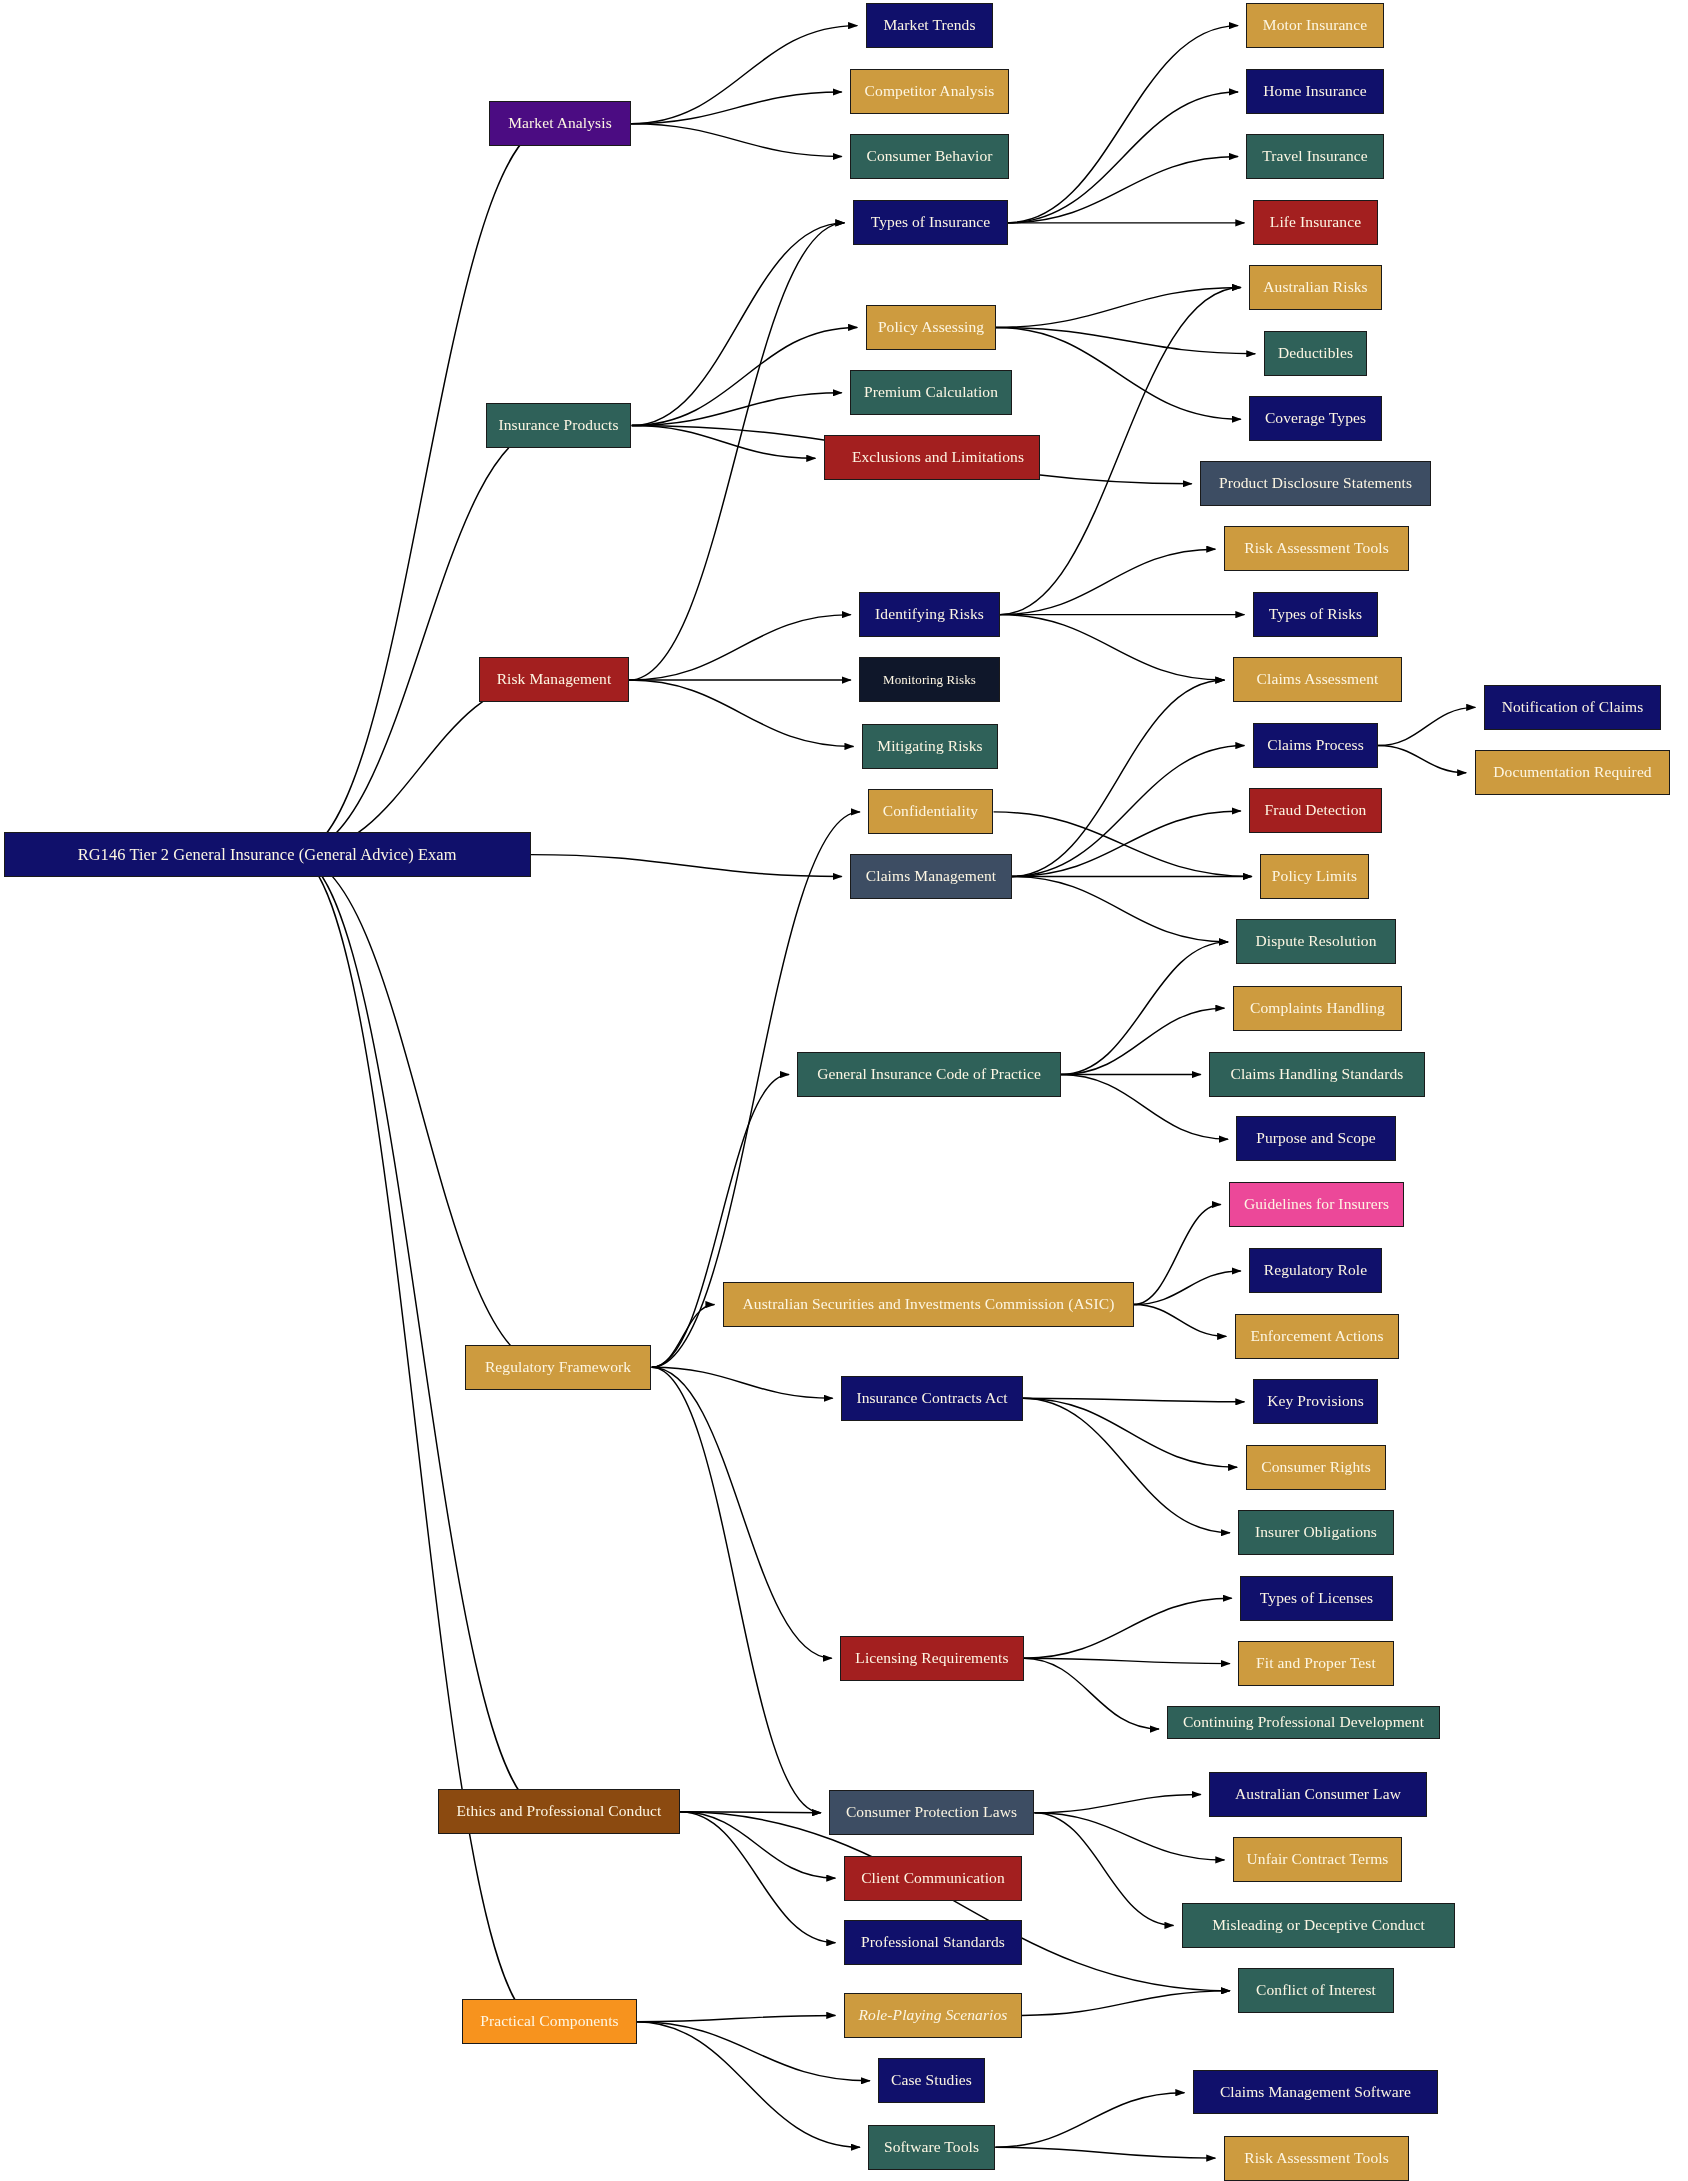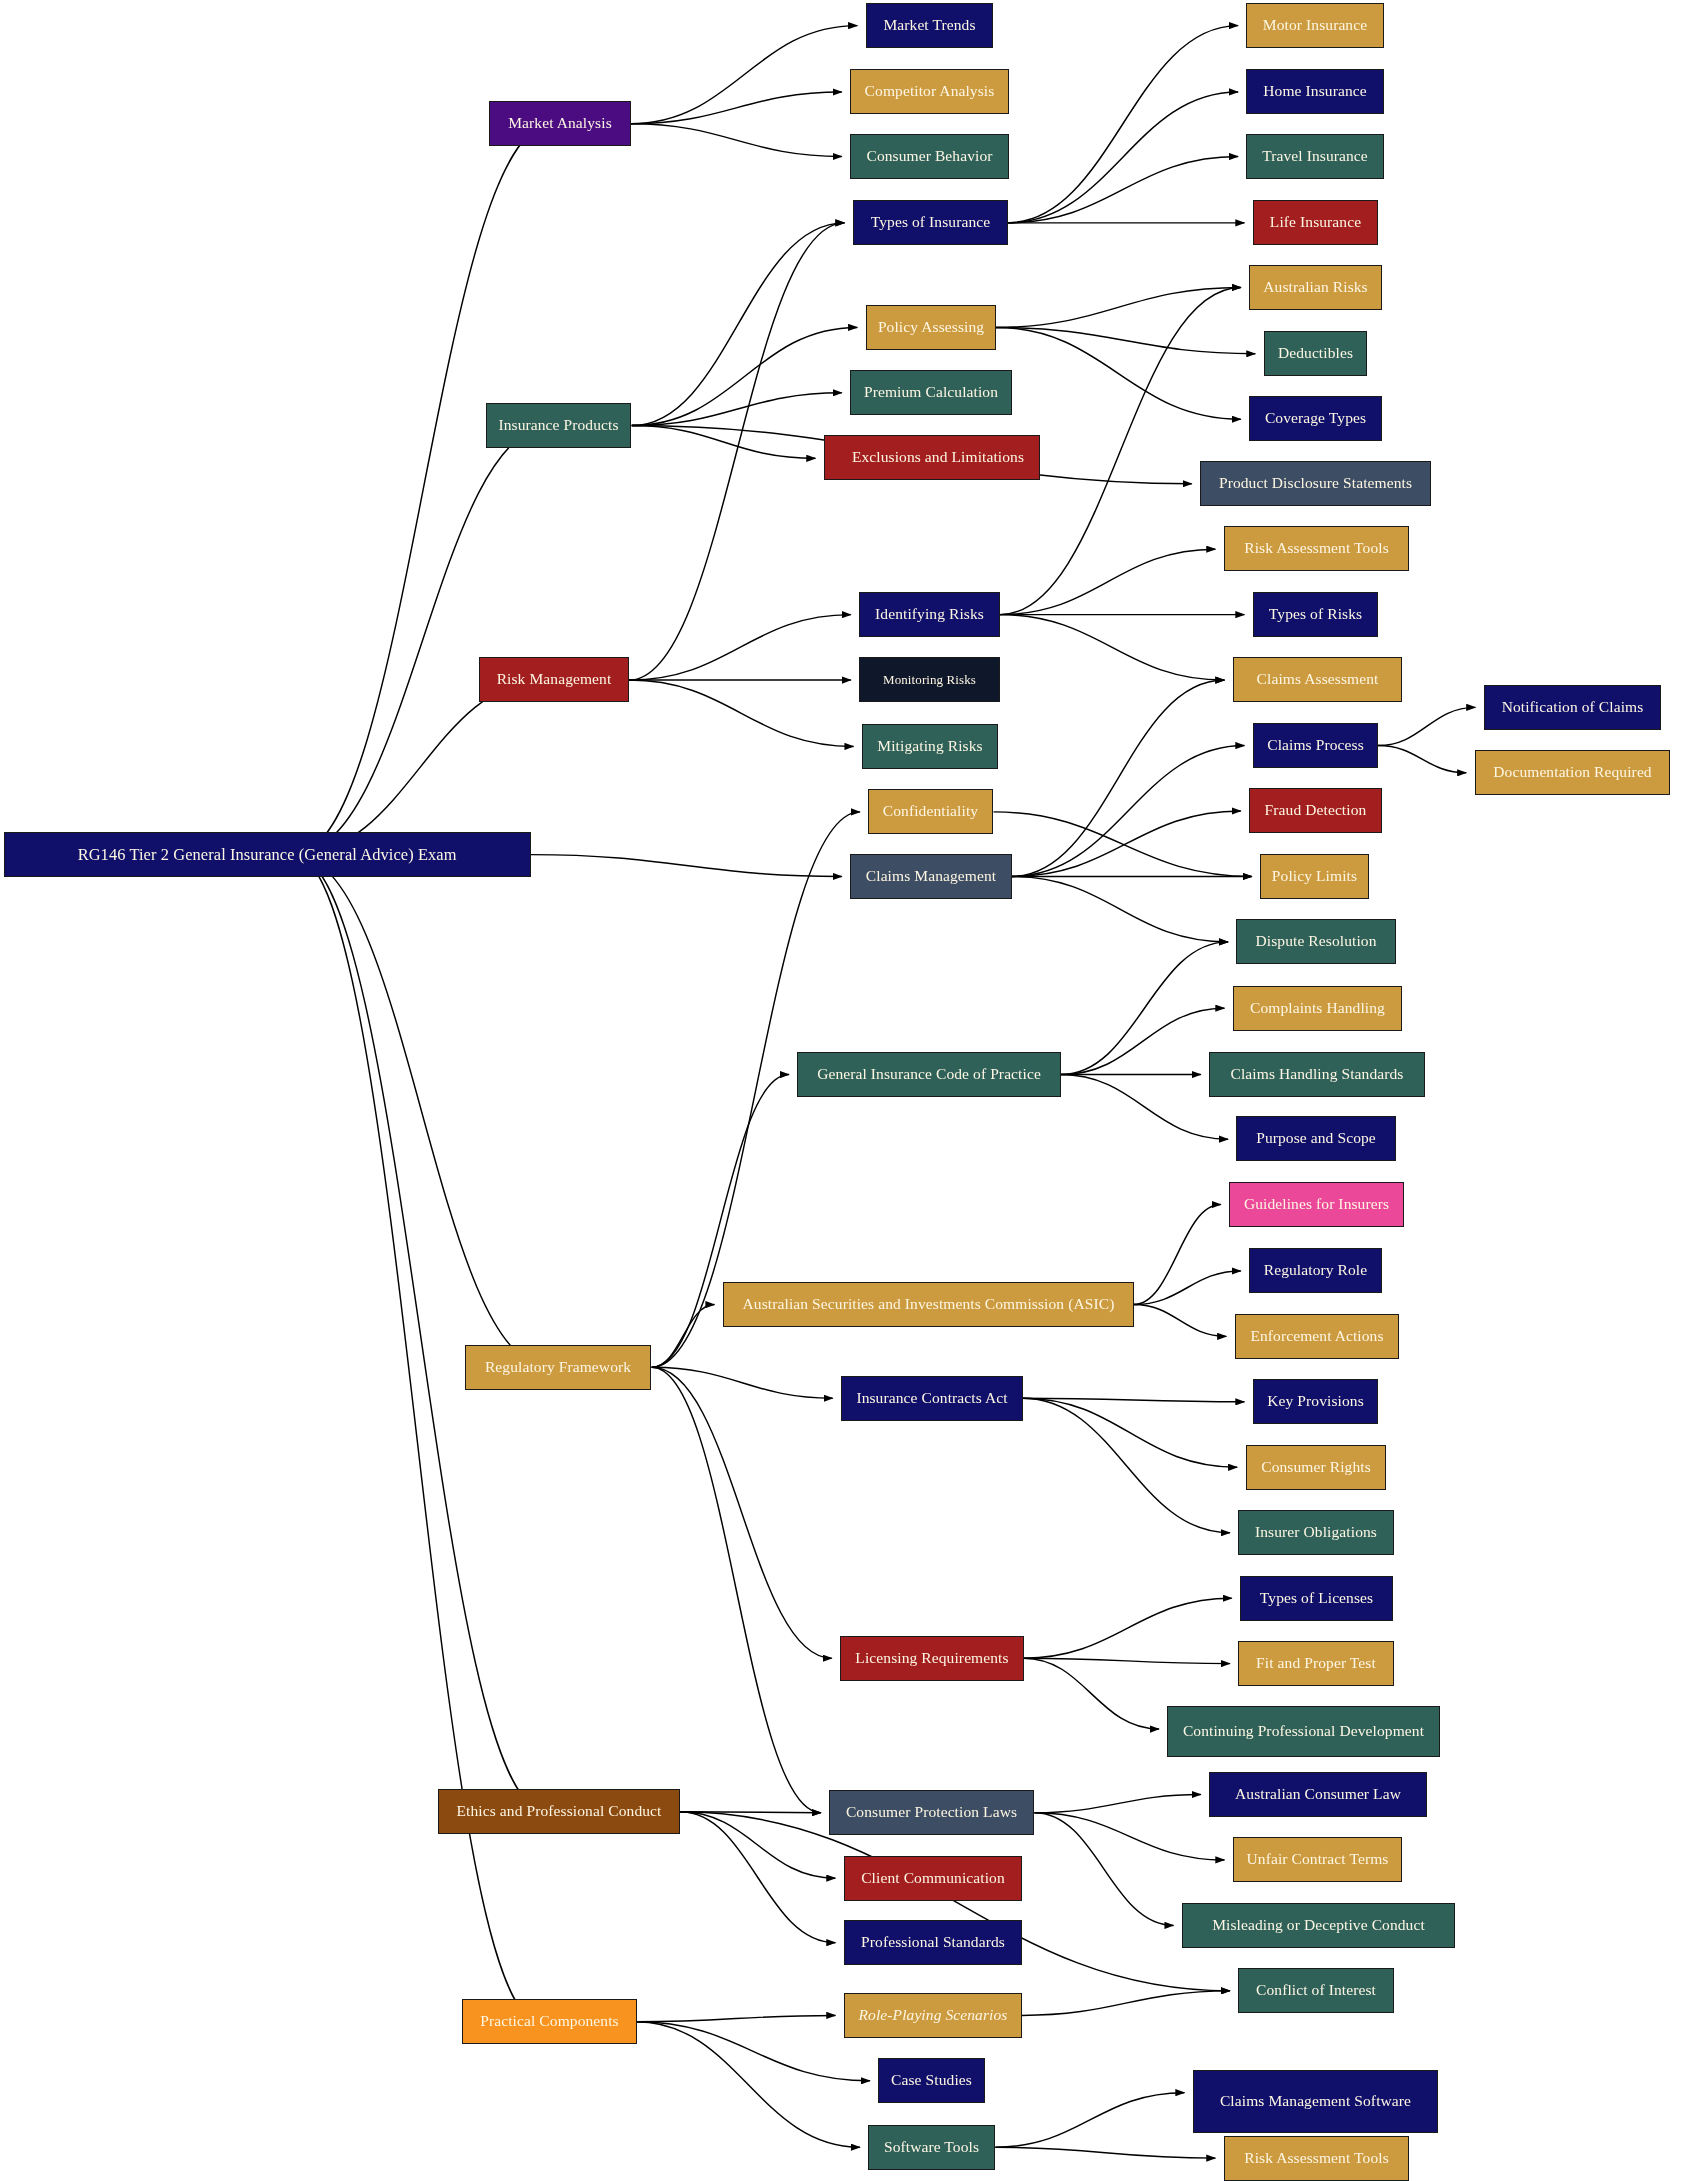--- a/index.html
+++ b/index.html
@@ -143,24 +143,24 @@
       <div class="node" style="left: 1209px; top: 1052px; width: 216px; height: 45px; background: rgb(47, 97, 89); font-size: 15.5px;">Claims Handling Standards</div>
       <div class="node" style="left: 1236px; top: 1116px; width: 160px; height: 45px; background: rgb(16, 16, 107); font-size: 15.5px;">Purpose and Scope</div>
       <div class="node" style="left: 1229px; top: 1182px; width: 175px; height: 45px; background: #ec4899; font-size: 15.5px;">Guidelines for Insurers</div>
       <div class="node" style="left: 1249px; top: 1248px; width: 133px; height: 45px; background: rgb(16, 16, 107); font-size: 15.5px;">Regulatory Role</div>
       <div class="node" style="left: 1235px; top: 1314px; width: 164px; height: 45px; background: rgb(205, 155, 63); font-size: 15.5px;">Enforcement Actions</div>
       <div class="node" style="left: 1253px; top: 1379px; width: 125px; height: 45px; background: rgb(16, 16, 107); font-size: 15.5px;">Key Provisions</div>
       <div class="node" style="left: 1246px; top: 1445px; width: 140px; height: 45px; background: rgb(205, 155, 63); font-size: 15.5px;">Consumer Rights</div>
       <div class="node" style="left: 1238px; top: 1510px; width: 156px; height: 45px; background: rgb(47, 97, 89); font-size: 15.5px;">Insurer Obligations</div>
       <div class="node" style="left: 1240px; top: 1576px; width: 153px; height: 45px; background: rgb(16, 16, 107); font-size: 15.5px;">Types of Licenses</div>
       <div class="node" style="left: 1238px; top: 1641px; width: 156px; height: 45px; background: rgb(205, 155, 63); font-size: 15.5px;">Fit and Proper Test</div>
-      <div class="node" style="left: 1167px; top: 1706px; width: 273px; height: 51px; background: rgb(47, 97, 89); font-size: 15.5px;">Continuing Professional Development</div>
+      <div class="node" style="left: 1167px; top: 1706px; width: 273px; height: 33px; background: rgb(47, 97, 89); font-size: 15.5px;">Continuing Professional Development</div>
       <div class="node" style="left: 1209px; top: 1772px; width: 218px; height: 45px; background: rgb(16, 16, 107); font-size: 15.5px;">Australian Consumer Law</div>
       <div class="node" style="left: 1233px; top: 1837px; width: 169px; height: 45px; background: rgb(205, 155, 63); font-size: 15.5px;">Unfair Contract Terms</div>
       <div class="node" style="left: 1182px; top: 1903px; width: 273px; height: 45px; background: rgb(47, 97, 89); font-size: 15.5px;">Misleading or Deceptive Conduct</div>
       <div class="node" style="left: 1238px; top: 1968px; width: 156px; height: 45px; background: rgb(47, 97, 89); font-size: 15.5px;">Conflict of Interest</div>
-      <div class="node" style="left: 1193px; top: 2070px; width: 245px; height: 63px; background: rgb(16, 16, 107); font-size: 15.5px;">Claims Management Software</div>
+      <div class="node" style="left: 1193px; top: 2070px; width: 245px; height: 44px; background: rgb(16, 16, 107); font-size: 15.5px;">Claims Management Software</div>
       <div class="node" style="left: 1224px; top: 2136px; width: 185px; height: 45px; background: rgb(205, 155, 63); font-size: 15.5px;">Risk Assessment Tools</div>
       <div class="node" style="left: 1484px; top: 685px; width: 177px; height: 45px; background: rgb(16, 16, 107); font-size: 15.5px;">Notification of Claims</div>
       <div class="node" style="left: 1475px; top: 750px; width: 195px; height: 45px; background: rgb(205, 155, 63); font-size: 15.5px;">Documentation Required</div>
     </div>
 </div>
 
 
 </body></html>

